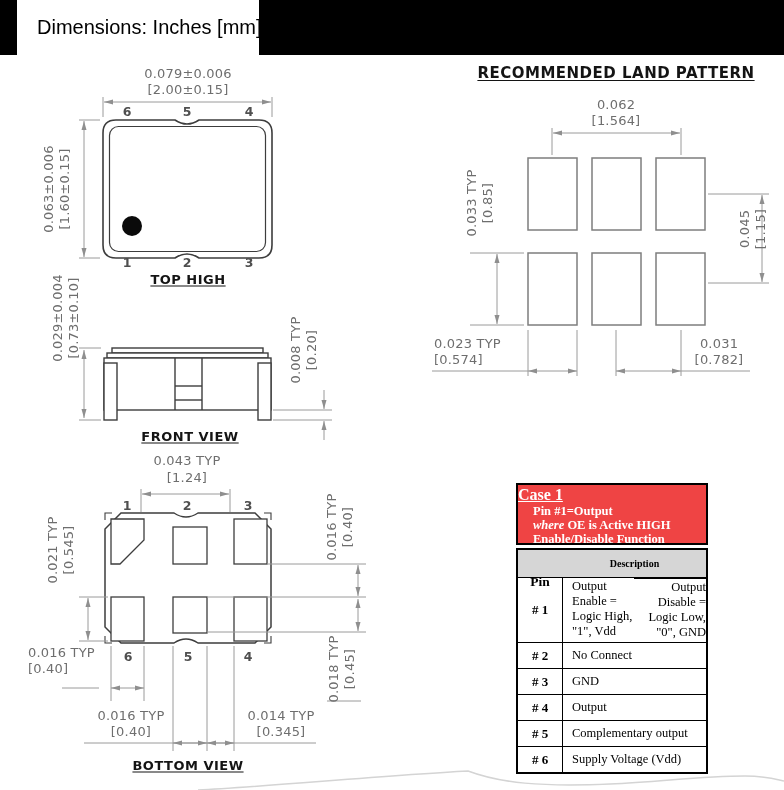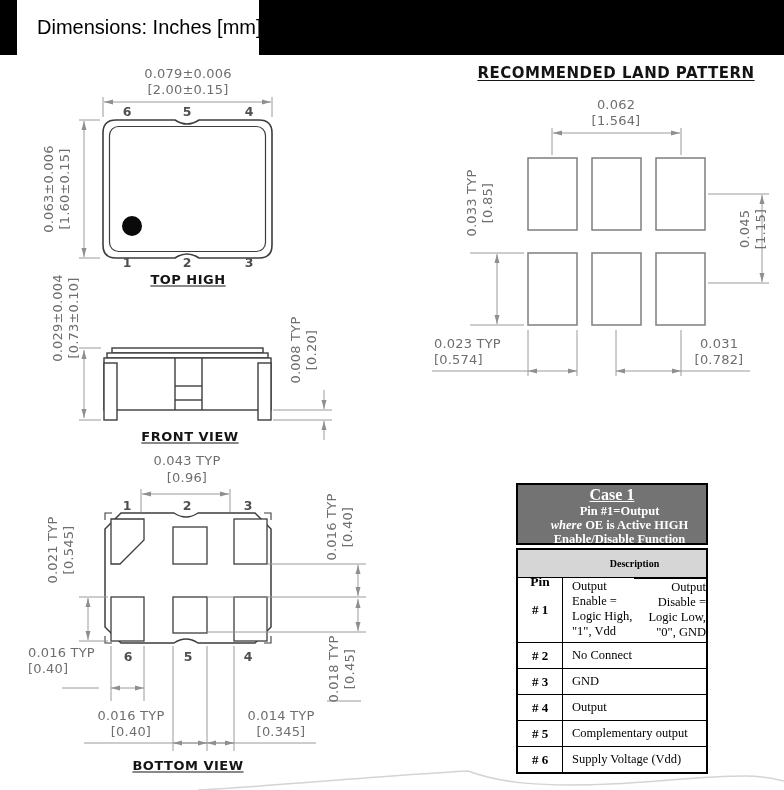--- a/index.html
+++ b/index.html
@@ -18,22 +18,22 @@
   .blk{position:absolute;white-space:nowrap;}
   .rot{position:absolute;transform:translate(-50%,-50%) rotate(-90deg);display:flex;flex-direction:column;
        text-align:center;white-space:nowrap;}
   .dim{font-size:13px;color:#6e6e6e;line-height:16px;letter-spacing:.2px;}
   .pin{font-size:12.5px;color:#4f4f4f;font-weight:600;}
   .vlabel{font-size:13px;font-weight:bold;color:#141414;letter-spacing:.5px;
           text-decoration:underline;text-underline-offset:2px;}
 
   
   .serif{font-family:"Liberation Serif",serif;}
-  .casebox{position:absolute;left:516px;top:483px;width:192px;height:62px;background:#737373;
-           border:2px solid #000;box-sizing:border-box;color:#fff;text-align:center;padding-top:1px;}
+  .casebox{position:absolute;left:516px;top:483px;width:192px;height:62px;background:#ef4444;
+           border:2px solid #000;box-sizing:border-box;color:#fff;padding-top:1px;}
   .case-title{font-size:16px;font-weight:bold;text-decoration:underline;line-height:18px;}
   .case-line{font-size:12.5px;font-weight:bold;line-height:14px;margin-left:15px;}
   .ptable{position:absolute;left:516px;top:548px;width:192px;border:2px solid #000;
           box-sizing:border-box;background:#fff;color:#000;}
   .prow{display:flex;border-top:1px solid #000;}
   .prow.first{border-top:none;}
   .pcell{width:45px;flex:none;border-right:1px solid #000;display:flex;align-items:center;
          justify-content:center;font-weight:bold;font-size:13px;box-sizing:border-box;}
   .dcell{flex:1;font-size:12.5px;display:flex;align-items:center;padding-left:9px;box-sizing:border-box;}
   .headrow{background:#D6D6D6;height:27px;}
@@ -185,21 +185,21 @@
     <div>0.029±0.004</div>
     <div>[0.73±0.10]</div>
   </div>
   <div class="rot dim" style="left:304px;top:350px">
     <div>0.008 TYP</div>
     <div>[0.20]</div>
   </div>
   <div class="ctr vlabel" style="left:190px;top:436px">FRONT VIEW</div>
 
   <div class="ctr dim" style="left:187px;top:461px">0.043 TYP</div>
-  <div class="ctr dim" style="left:187px;top:478px">[0.96]</div>
+  <div class="ctr dim" style="left:187px;top:478px">[1.24]</div>
   <div class="ctr pin" style="left:127px;top:505px">1</div>
   <div class="ctr pin" style="left:187px;top:505px">2</div>
   <div class="ctr pin" style="left:248px;top:505px">3</div>
   <div class="ctr pin" style="left:128px;top:656px">6</div>
   <div class="ctr pin" style="left:188px;top:656px">5</div>
   <div class="ctr pin" style="left:248px;top:656px">4</div>
   <div class="rot dim" style="left:61px;top:550px">
     <div>0.021  TYP</div>
     <div>[0.545]</div>
   </div>

